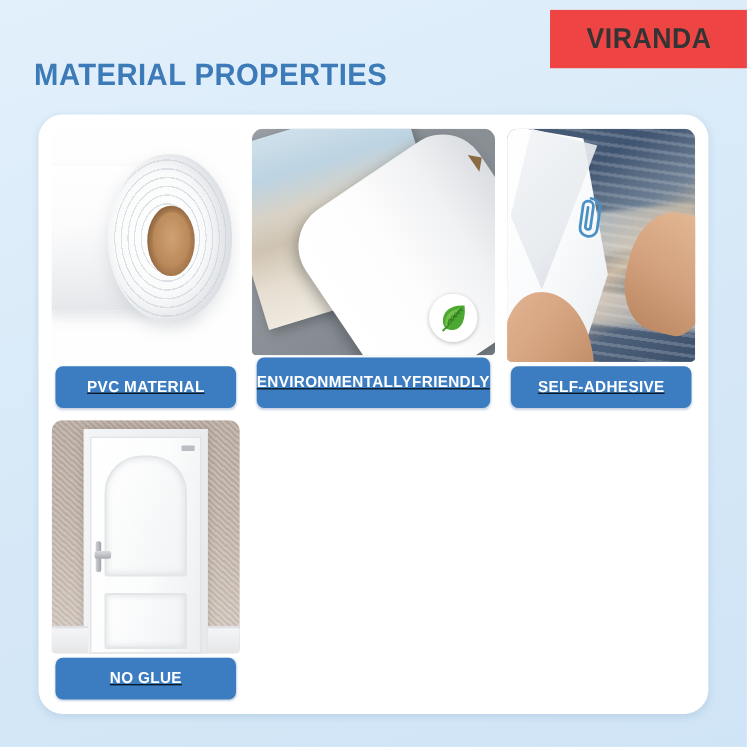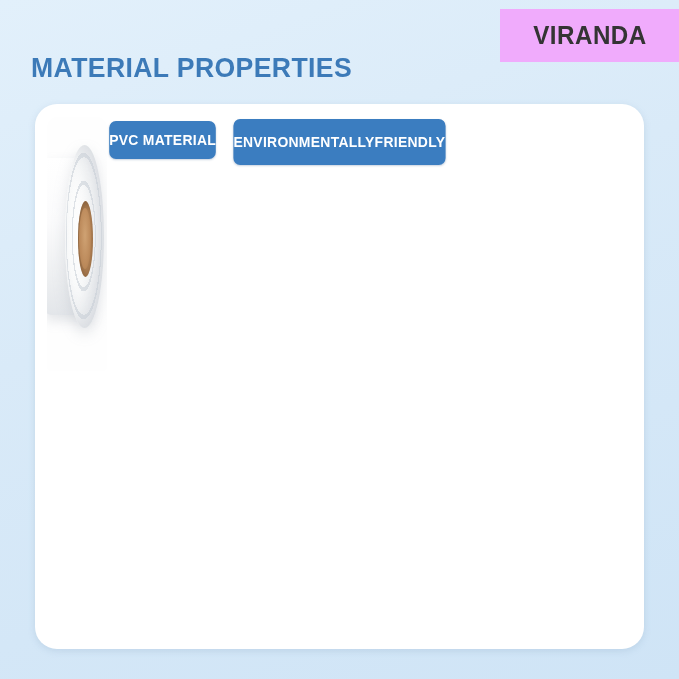--- a/index.html
+++ b/index.html
@@ -6,21 +6,21 @@
   html,body { width:679px; height:679px; }
   body {
     font-family:"Liberation Sans", sans-serif;
     background:linear-gradient(160deg,#e2f0fb 0%,#d9eaf8 40%,#cfe4f6 100%);
     position:relative; overflow:hidden;
   }
 
   
   #logo-box{
     position:absolute; top:9px; left:500px; width:179px; height:53px;
-    background:#f0abfc; display:flex; align-items:center; justify-content:center;
+    background:#ef4444; display:flex; align-items:center; justify-content:center;
   }
   #logo-text{
     font-size:26px; font-weight:bold; color:#343434; letter-spacing:.5px;
     font-family:"Liberation Sans", sans-serif; transform:scaleX(.93);
   }
   #page-title{
     position:absolute; top:52px; left:31px;
     font-size:28px; font-weight:bold; color:#3c7ab8;
     letter-spacing:.4px; transform:scaleX(.95); transform-origin:left center;
     font-family:"Liberation Sans", sans-serif;
@@ -30,21 +30,21 @@
   #panel{
     position:absolute; left:35px; top:104px; width:609px; height:545px;
     background:#fff; border-radius:22px;
     box-shadow:0 2px 7px rgba(120,150,180,.22);
     padding:13px 12px;
   }
   #grid{
     display:grid; grid-template-columns:repeat(3,1fr); grid-template-rows:1fr 1fr;
     gap:11px 11px; width:100%; height:100%;
   }
-  .cell{ position:relative; display:flex; flex-direction:row; }
+  .cell{ position:relative; display:flex; flex-direction:column;text-decoration:underline; }
   .photo{
     position:relative; flex:1; border-radius:10px 10px 4px 4px; overflow:hidden;
   }
   .label{
     height:38px; margin-top:4px; background:#3b7dc0;
     border-radius:7px; color:#fff; font-weight:bold;
     display:flex; align-items:center; justify-content:center; text-align:center;
     font-size:14.5px; letter-spacing:.3px; line-height:1.03;
     transform:scaleX(.96); box-shadow:0 1px 2px rgba(40,80,130,.25);
   }
@@ -329,18 +329,53 @@
           </svg>
         </div>
       </div>
       <div class="label two-line">
         <span>ENVIRONMENTALLY</span>
           <br>
         <span>FRIENDLY</span>
       </div>
     </div>
 
-
-
-
+    <div class="cell">
+      <div class="photo">
+        <div class="sa-bg"></div>
+        <div class="sa-wave"></div>
+        <div class="sa-wave2"></div>
+        <div class="sa-hand-r"></div>
+        <div class="sa-peel"></div>
+        <div class="sa-fold"></div>
+        <svg class="clip-svg" viewBox="0 0 32 44">
+          <path d="M16 6c5 0 9 3.6 9 8v18c0 4-3.3 7-7.5 7S10 36 10 32V13c0-2.4 2-4.4 4.6-4.4S19 10.6 19 13v18c0 1.1-.9 2-2.2 2s-2.3-.9-2.3-2V14" fill="none" stroke="#4a90c4" stroke-width="2.4" stroke-linecap="round"></path>
+        </svg>
+        <div class="sa-hand-l">
+          
+          
+          
+          
+        </div>
+      </div>
+      <div class="label">SELF-ADHESIVE</div>
+    </div>
+
+
+
+    <div class="cell">
+      <div class="photo">
+        <div class="ng-wall"></div>
+        <div class="ng-frame"></div>
+        <div class="ng-door"></div>
+        <div class="ng-panel-top"></div>
+        <div class="ng-panel-bot"></div>
+        <div class="ng-handle-b"></div>
+        <div class="ng-handle"></div>
+        <div class="ng-hinge"></div>
+        <div class="ng-base-l"></div>
+        <div class="ng-base-r"></div>
+      </div>
+      <div class="label">NO GLUE</div>
+    </div>
 
   </div>
 </div>
 
 </body></html>

